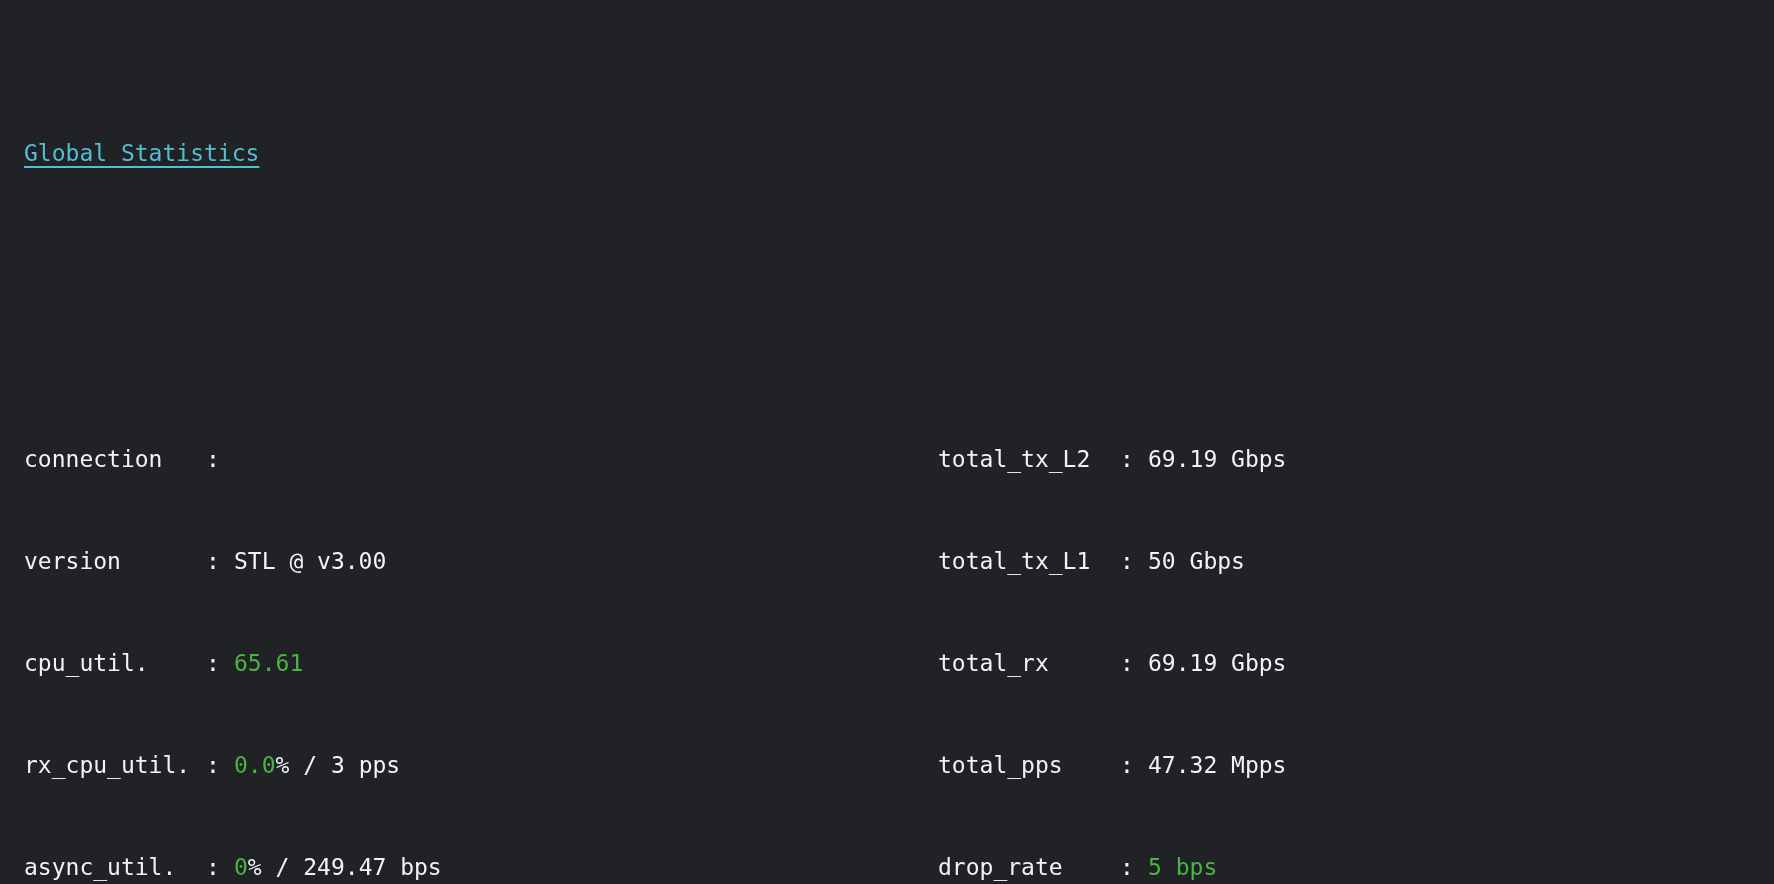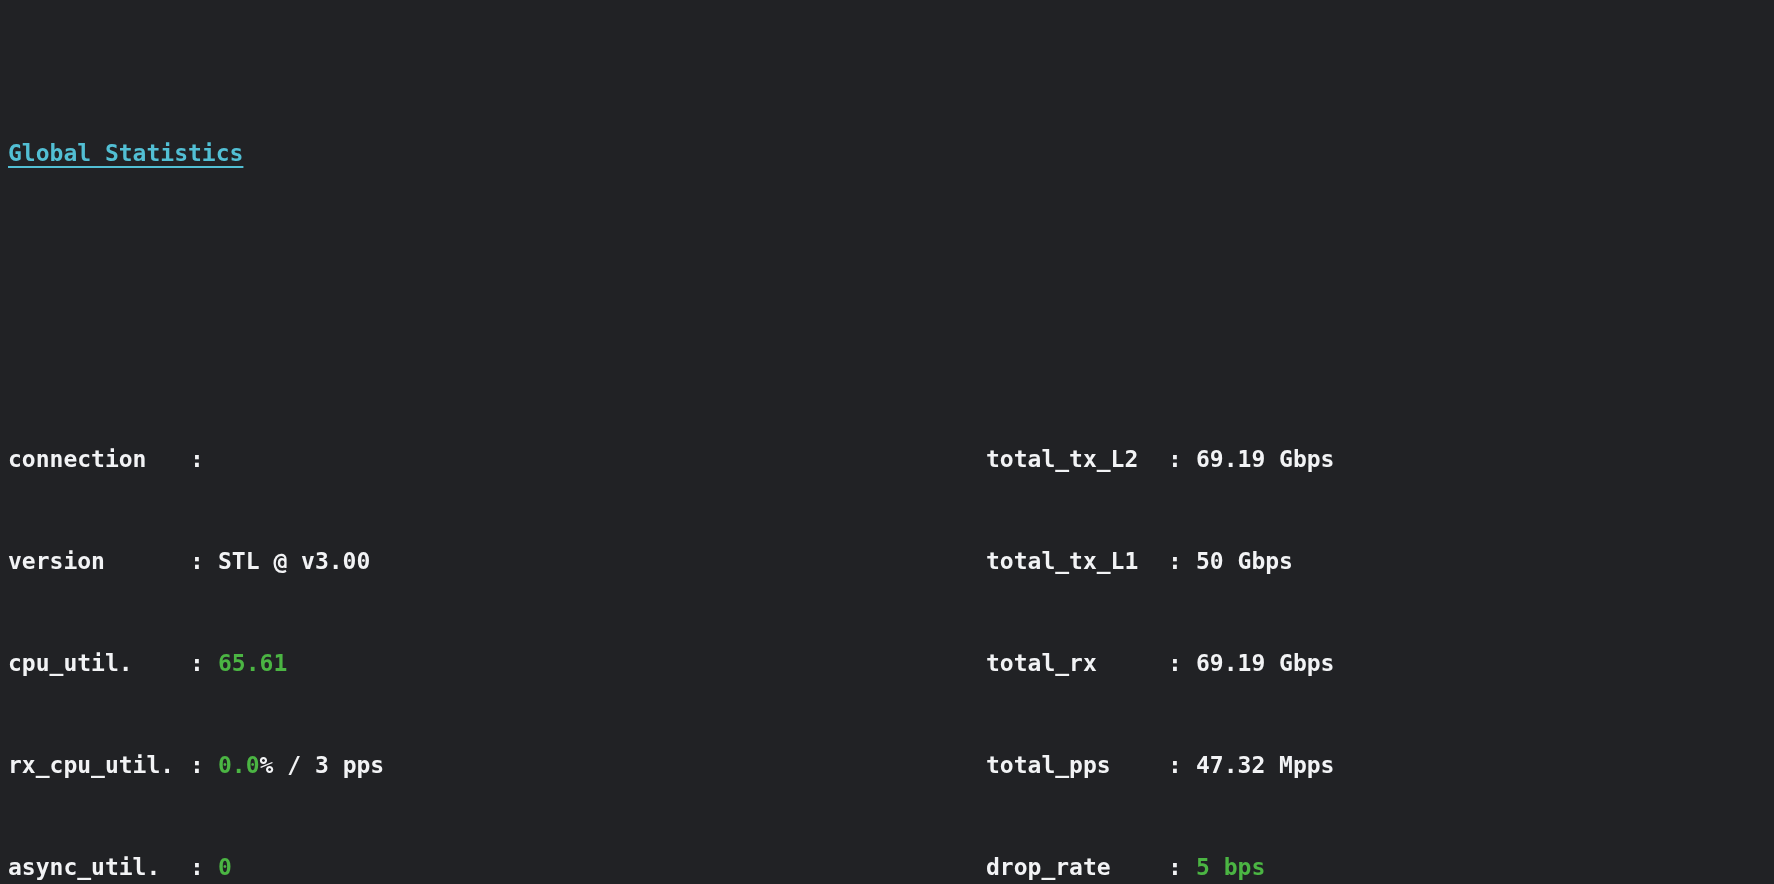--- a/index.html
+++ b/index.html
@@ -11,26 +11,26 @@
   }
   *{box-sizing:border-box;margin:0;padding:0}
   html,body{background:var(--bg);}
   body{
     width:1774px;height:884px;overflow:hidden;
     font-family:"DejaVu Sans Mono","Liberation Mono",monospace;
     font-size:23px;line-height:34px;color:var(--fg);
   }
   .screen{width:1774px;height:884px;white-space:pre;}
   .row{height:34px;display:flex;align-items:flex-start;}
-  .rel{position:relative;padding-left:8px;font-weight:bold;}
+  .rel{position:relative;padding-left:24px;}
   .title{color:var(--cyan);text-decoration:underline;text-underline-offset:5px;}
   
   .glbl{display:inline-block;width:182px;flex:none;}
   .gsep{display:inline-block;width:28px;flex:none;}
-  .rblock{position:absolute;left:986px;top:0;display:flex;}
+  .rblock{position:absolute;left:938px;top:0;display:flex;}
   .g{color:var(--green);}
 </style>
 </head>
 <body>
 
 <div class="screen">
 
   
   <div class="row rel">
     <span class="title">Global Statistics</span>
@@ -49,21 +49,21 @@
   </div>
   <div class="row rel">
     <span class="glbl">cpu_util.</span><span class="gsep">:</span><span class="g">65.61</span>
     <span class="rblock"><span class="glbl">total_rx</span><span class="gsep">:</span><span class="g"></span><span>69.19 Gbps</span></span>
   </div>
   <div class="row rel">
     <span class="glbl">rx_cpu_util.</span><span class="gsep">:</span><span class="g">0.0</span><span>% / 3 pps</span>
     <span class="rblock"><span class="glbl">total_pps</span><span class="gsep">:</span><span class="g"></span><span>47.32 Mpps</span></span>
   </div>
   <div class="row rel">
-    <span class="glbl">async_util.</span><span class="gsep">:</span><span class="g">0</span>
+    <span class="glbl">async_util.</span><span class="gsep">:</span><span class="g">0</span><span>% / 249.47 bps</span>
     <span class="rblock"><span class="glbl">drop_rate</span><span class="gsep">:</span><span class="g">5 bps</span><span></span></span>
   </div>
   
 
   
   
 
   
   
   

